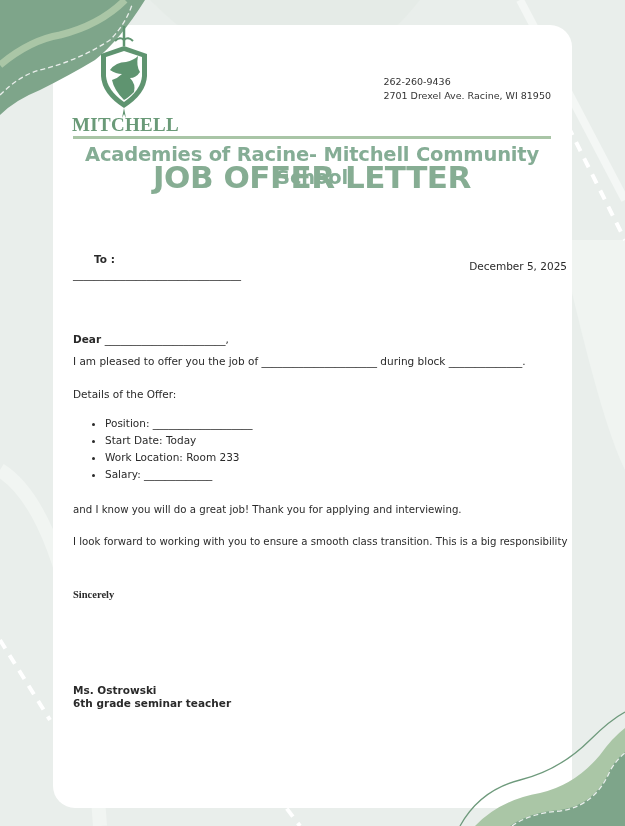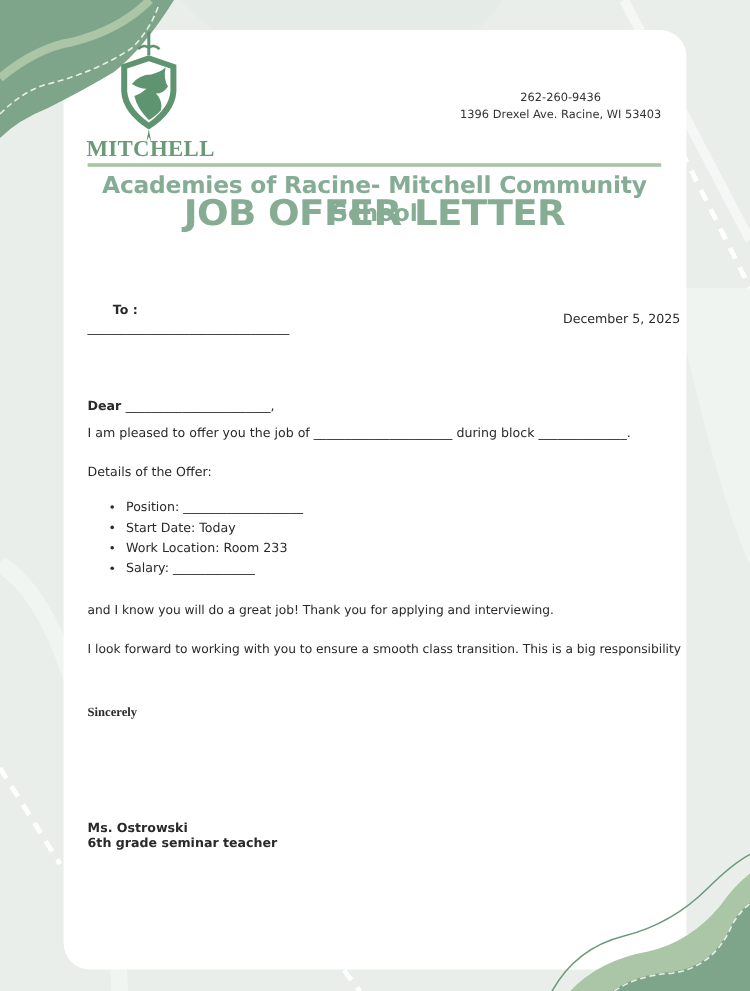--- a/index.html
+++ b/index.html
@@ -2,21 +2,21 @@
 <html><head>
 <meta charset="utf-8">
 <style>
   html, body { margin:0; padding:0; }
   body { width:625px; height:826px; position:relative; overflow:hidden; background:#e9eeeb; font-family:"Liberation Sans", sans-serif; }
   .bg-svg { position:absolute; left:0; top:0; width:625px; height:826px; }
   .card { position:absolute; left:53px; top:25px; width:519px; height:783px; background:#ffffff; border-radius:22px; }
   .deco { position:absolute; left:0; top:0; width:625px; height:826px; pointer-events:none; }
   .logo { position:absolute; left:96px; top:26px; width:56px; height:92px; }
   .mitchell { position:absolute; left:72px; top:114px; font-family:"Liberation Serif", serif; font-weight:bold; font-size:19px; color:#6a9a78; letter-spacing:0.3px;text-align:right; }
-  .contact { position:absolute; right:74px; top:75px; text-align:center; font-size:9.5px; color:#333; line-height:14px; font-family:"DejaVu Sans", sans-serif; }
+  .contact { position:absolute; right:74px; top:75px; text-align:left; font-size:9.5px; color:#333; line-height:14px; font-family:"DejaVu Sans", sans-serif; }
   .rule { position:absolute; left:73px; top:136px; width:478px; height:3px; background:#a9c5a6; }
   .school { position:absolute; left:73px; width:478px; top:143px; text-align:center; font-size:19.5px; font-weight:bold; color:#85ad95; font-family:"DejaVu Sans", sans-serif; letter-spacing:-0.2px; }
   .title { position:absolute; left:73px; width:478px; top:160px; text-align:center; font-size:31px; font-weight:900; color:#86ad93; font-family:"DejaVu Sans", sans-serif; letter-spacing:-0.5px; transform:scaleY(0.95); }
   .txt { position:absolute; font-family:"DejaVu Sans", sans-serif; font-size:10.5px; color:#2a2a2a; white-space:nowrap; }
   .b { font-weight:bold; }
   ul.details { position:absolute; left:73px; top:403px; margin:12px; padding-left:20px; font-family:"DejaVu Sans", sans-serif; font-size:10.5px; color:#2a2a2a; line-height:17px; }
   ul.details li { padding-left:0; }
 </style>
 </head>
 <body>
@@ -51,21 +51,21 @@
   <path d="M19 15 Q24 10 28 14 Q32 10 37 15" stroke="#5f9470" stroke-width="2" fill="none"></path>
   <path d="M5 28 L28 20 L51 28 L51 50 Q 50 68 28 82 Q 6 68 5 50 Z" fill="#5f9470"></path>
   <path d="M10 31 L28 25 L46 31 L46 50 Q 45 64 28 76 Q 11 64 10 50 Z" fill="#ffffff"></path>
   <path d="M14 44 Q 20 36 30 36 Q 38 34 42 30 Q 40 40 44 46 Q 40 52 34 52 Q 40 58 38 66 Q 32 72 28 74 Q 18 64 16 54 Q 22 52 26 48 Q 20 48 14 44 Z" fill="#5f9470"></path>
   <path d="M28 82 L26 92 L28 88 L30 92 Z" fill="#5f9470"></path>
 </svg>
 <div class="mitchell">MITCHELL</div>
 
 <div class="contact">
   <div>262-260-9436</div>
-  <div>1396 Drexel Ave.  Racine, WI  53403</div>
+  <div>2701 Drexel Ave.  Racine, WI  81950</div>
 </div>
 
 <div class="rule"></div>
 <div class="school">Academies of Racine- Mitchell Community School</div>
 <div class="title">JOB OFFER LETTER</div>
 
 <div class="txt b" style="left:73px; top:253px;margin-left:21px;">To :</div>
 <div class="txt" style="left:73px; top:268px;">________________________________</div>
 <div class="txt" style="right:58px; top:260px;">December 5, 2025</div>
 

